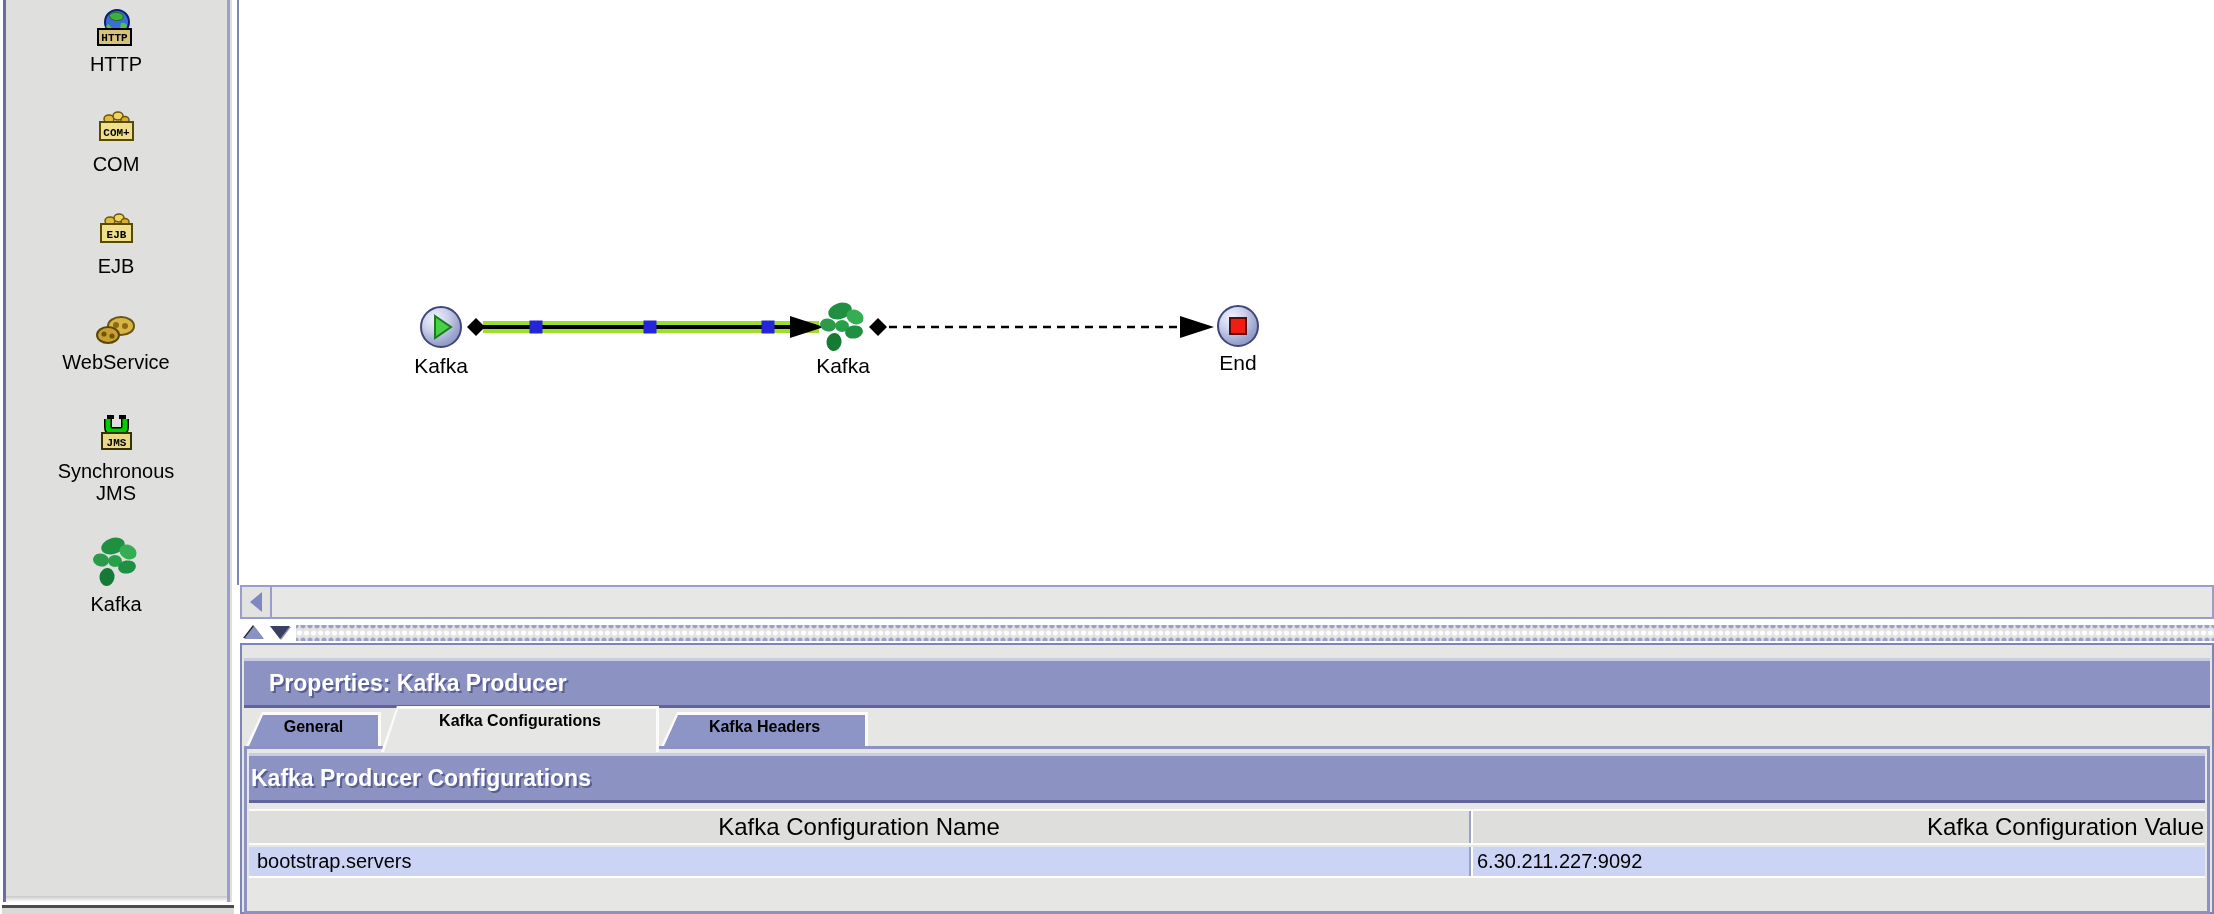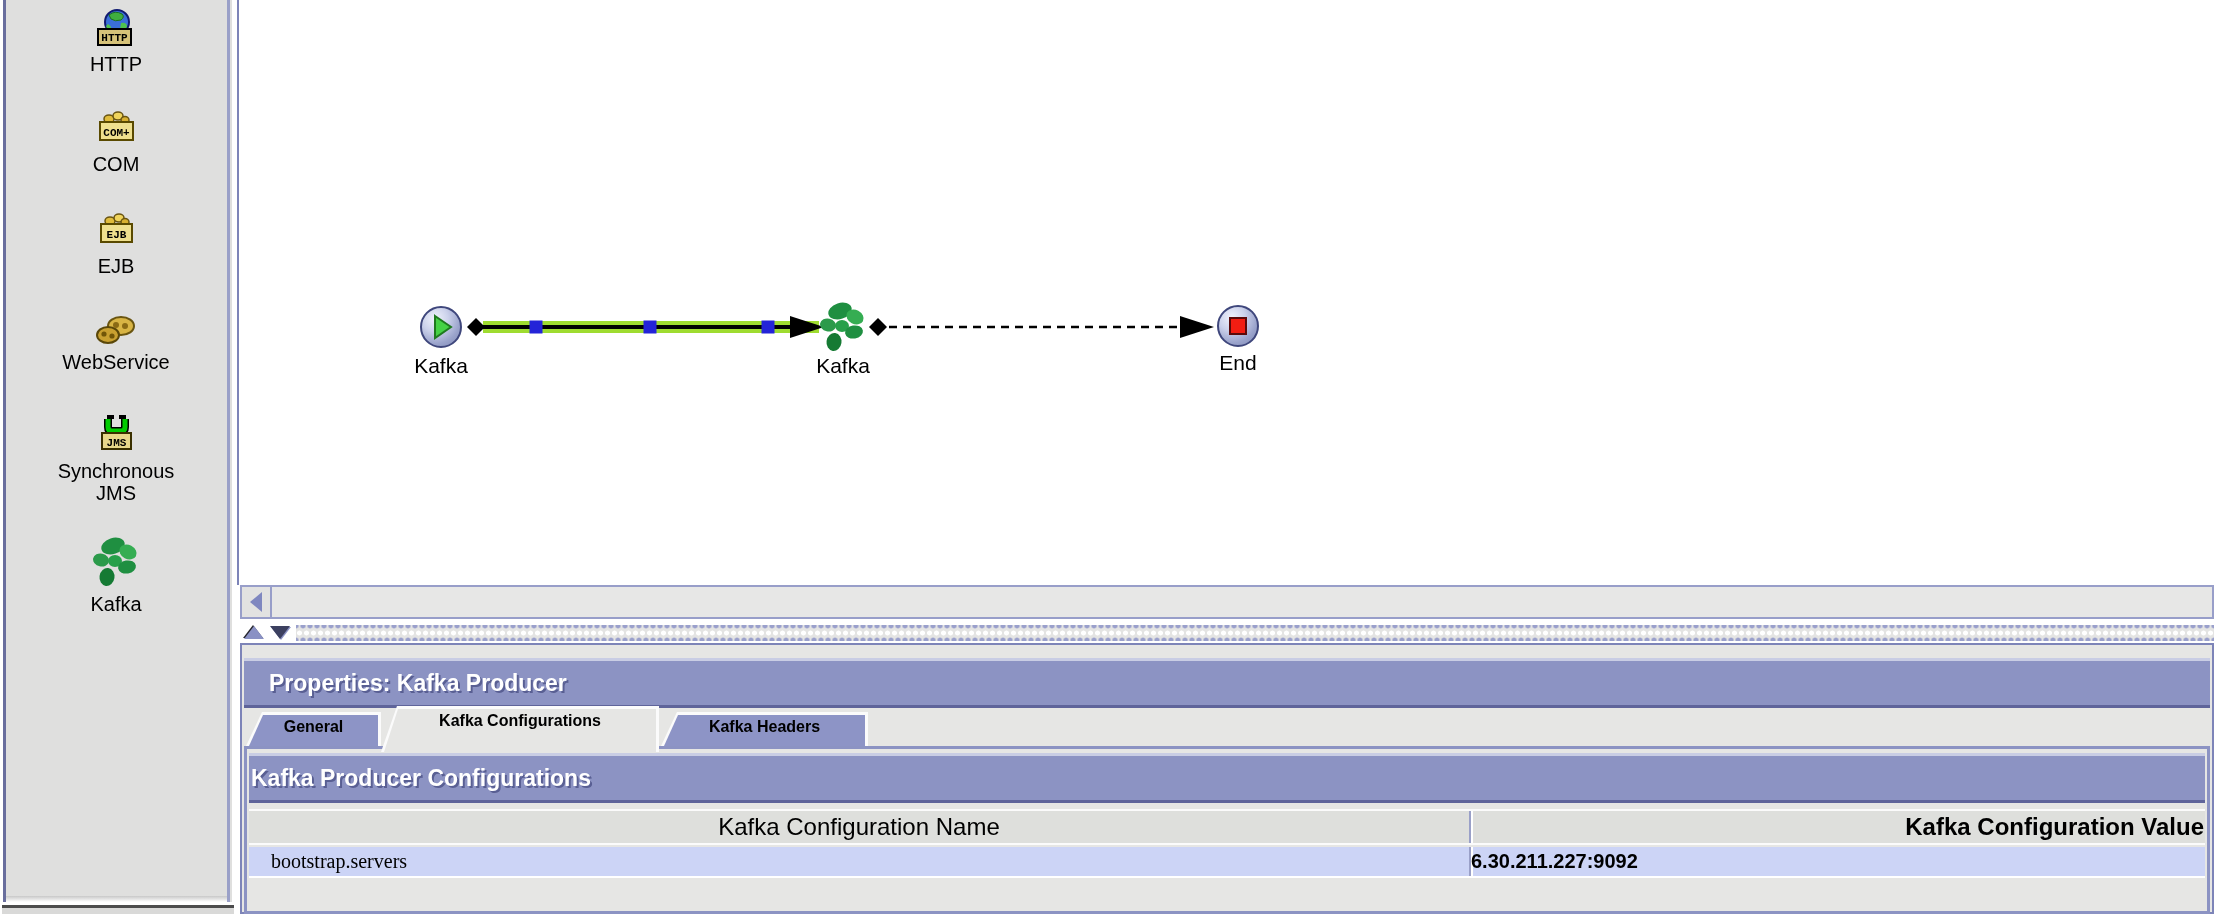--- a/index.html
+++ b/index.html
@@ -70,24 +70,24 @@
   .content-box{position:absolute;left:2px;top:101px;width:1966px;height:168px;
        border:3px solid #8c93c3;box-sizing:border-box;background:#e6e6e4;z-index:1;}
   .section-bar{position:absolute;left:2px;top:4px;width:1956px;height:50px;padding-left:2px;}
   .grid-header{position:absolute;left:2px;top:60px;width:1956px;height:36px;background:#dedfdc;
        border-top:2px solid #fbfbfb;border-bottom:2px solid #fbfbfb;box-sizing:border-box;
        display:flex;font-size:24px;}
   .grid-row{position:absolute;left:2px;top:98px;width:1956px;height:31px;background:#ccd4f6;
        border-bottom:2px solid #ffffff;box-sizing:border-box;display:flex;font-size:20px;}
   .col-name{width:1222px;display:flex;align-items:center;box-sizing:border-box;
        border-right:2px solid #9aa0c8;box-shadow:2px 0 0 #ffffff;}
-  .col-value{flex:1;display:flex;align-items:center;box-sizing:border-box;font-weight:bold;}
+  .col-value{flex:1;display:flex;align-items:center;box-sizing:border-box;padding-left:6px;}
   .grid-header .col-name{justify-content:center;}
   .grid-header .col-value{justify-content:flex-end;padding-right:1px;}
-  .grid-row .col-name{padding-left:22px;font-family:Liberation Serif, serif;}
+  .grid-row .col-name{padding-left:8px;}
 </style>
 </head>
 <body>
 
 <div id="app">
 
   <div class="sidebar">
 
     <div class="palette-item" style="top:8px;">
       <svg width="40" height="40" viewBox="0 0 40 40">

